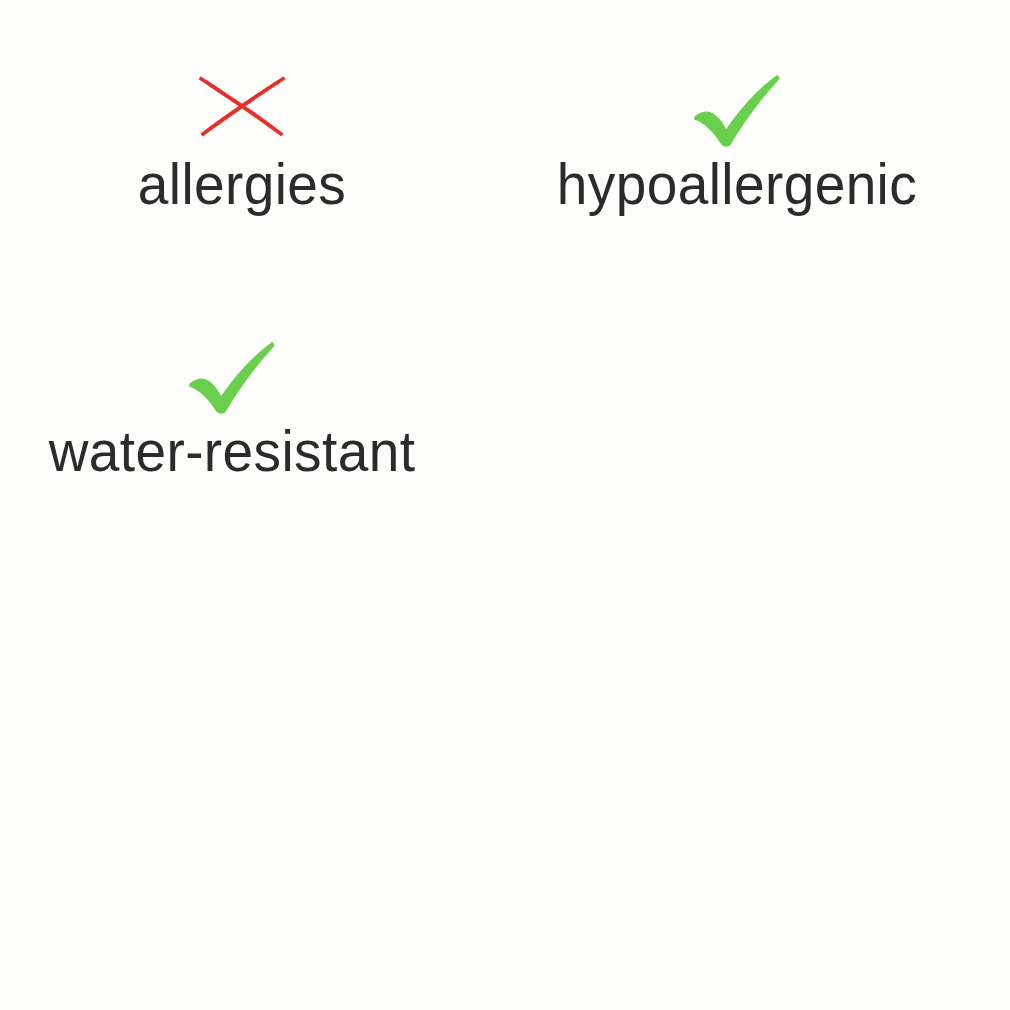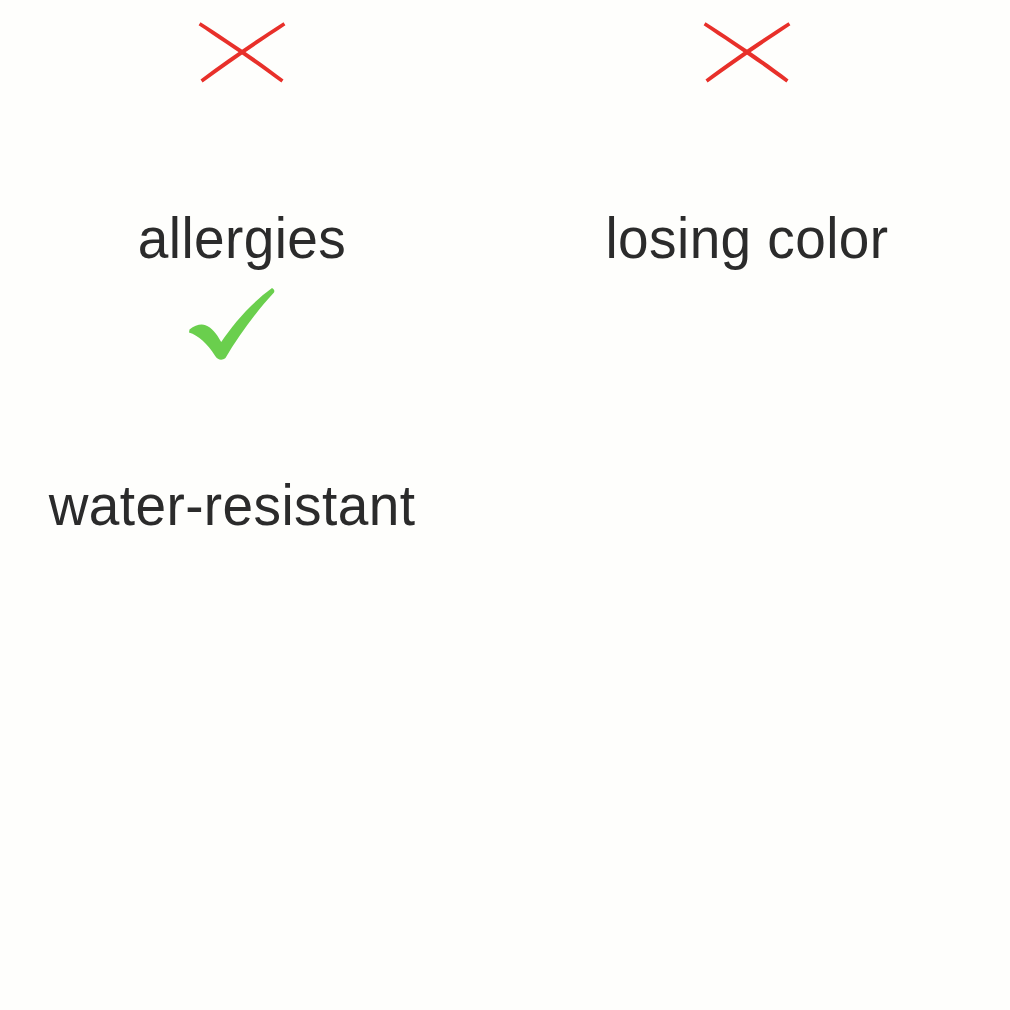--- a/index.html
+++ b/index.html
@@ -35,21 +35,21 @@
     grid-template-rows: 267px 267px 267px;
     align-items: start;
   }
 
   .cell {
     position: relative;
     height: 267px;
     display: flex;
     flex-direction: column;
     align-items: center;
-    justify-content: space-between;
+    justify-content: center;
   }
 
   
   .cell.col-con {
     padding-right: 11px;
   }
   
   .cell.col-pro {
     padding-right: 31px;
   }
@@ -100,30 +100,36 @@
     <div class="cell col-con">
       <div class="icon-slot icon-cross">
         <svg width="94" height="66" viewBox="0 0 94 66" aria-hidden="true">
           <path d="M5.5 4.2 C 30 20, 62 41, 88.5 61.5 L 86.4 64.6 C 60 44.8, 28 23.5, 3.6 7.2 Z" fill="#e8302a"></path>
           <path d="M88.5 4.2 C 64 20, 32 41, 5.5 61.5 L 7.6 64.6 C 34 44.8, 66 23.5, 90.4 7.2 Z" fill="#e8302a"></path>
         </svg>
       </div>
       <div class="label" style="color: rgb(43, 43, 43);">allergies</div>
     </div>
 
-
-    <div class="cell col-con">
-      <div class="icon-slot icon-cross">
-        <svg width="94" height="66" viewBox="0 0 94 66" aria-hidden="true">
-          <path d="M5.5 4.2 C 30 20, 62 41, 88.5 61.5 L 86.4 64.6 C 60 44.8, 28 23.5, 3.6 7.2 Z" fill="#e8302a"></path>
-          <path d="M88.5 4.2 C 64 20, 32 41, 5.5 61.5 L 7.6 64.6 C 34 44.8, 66 23.5, 90.4 7.2 Z" fill="#e8302a"></path>
+    <div class="cell col-pro">
+      <div class="icon-slot icon-check">
+        <svg width="92" height="76" viewBox="0 0 92 76" aria-hidden="true">
+          <path d="M3.5 44.5
+                   C 9 40.5, 14.5 38.5, 19.5 40.2
+                   C 25.5 42.2, 30.5 48.5, 35.2 57.0
+                   C 47.5 39.0, 63.5 19.5, 86.0 3.0
+                   C 88.2 4.6, 88.8 5.6, 88.0 7.5
+                   C 69.0 28.0, 52.0 52.0, 39.5 73.0
+                   C 36.0 75.8, 32.0 75.2, 29.2 71.0
+                   C 21.5 59.0, 12.5 50.5, 3.0 47.6 Z" fill="#6acf4d"></path>
         </svg>
       </div>
-      <div class="label" style="color: rgb(43, 43, 43);">losing color</div>
+      <div class="label" style="color: rgb(43, 43, 43);">hypoallergenic</div>
     </div>
+
 
 
 
     <div class="cell col-pro">
       <div class="icon-slot icon-check">
         <svg width="92" height="76" viewBox="0 0 92 76" aria-hidden="true">
           <path d="M3.5 44.5
                    C 9 40.5, 14.5 38.5, 19.5 40.2
                    C 25.5 42.2, 30.5 48.5, 35.2 57.0
                    C 47.5 39.0, 63.5 19.5, 86.0 3.0

